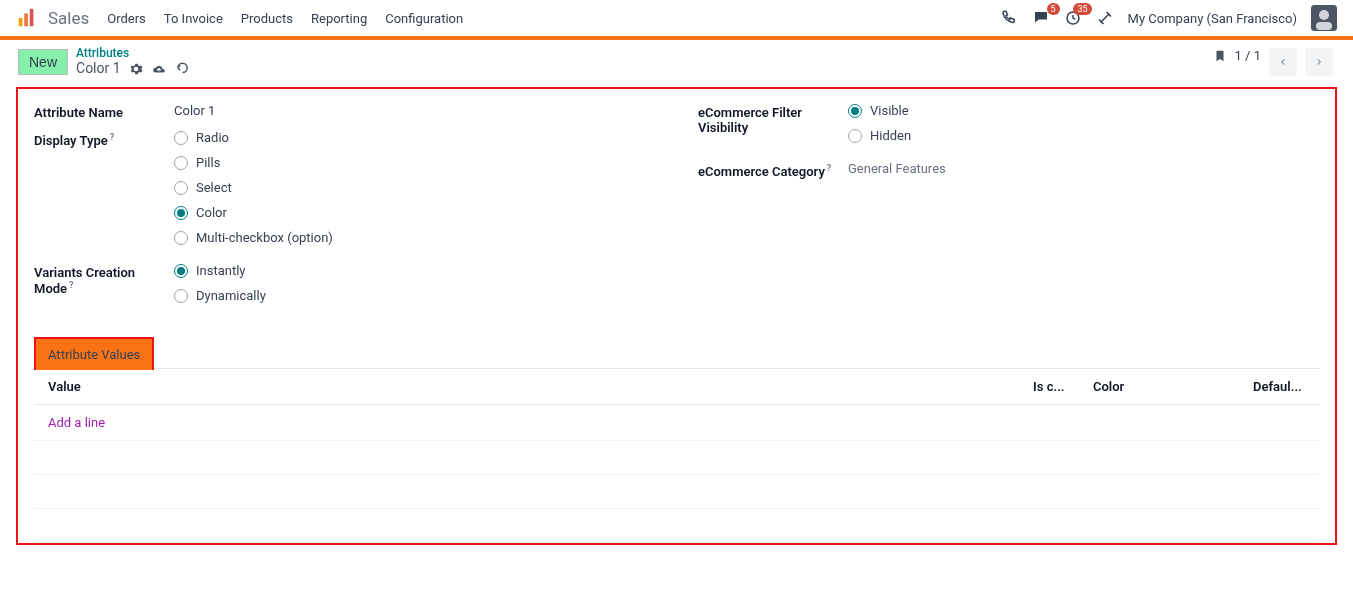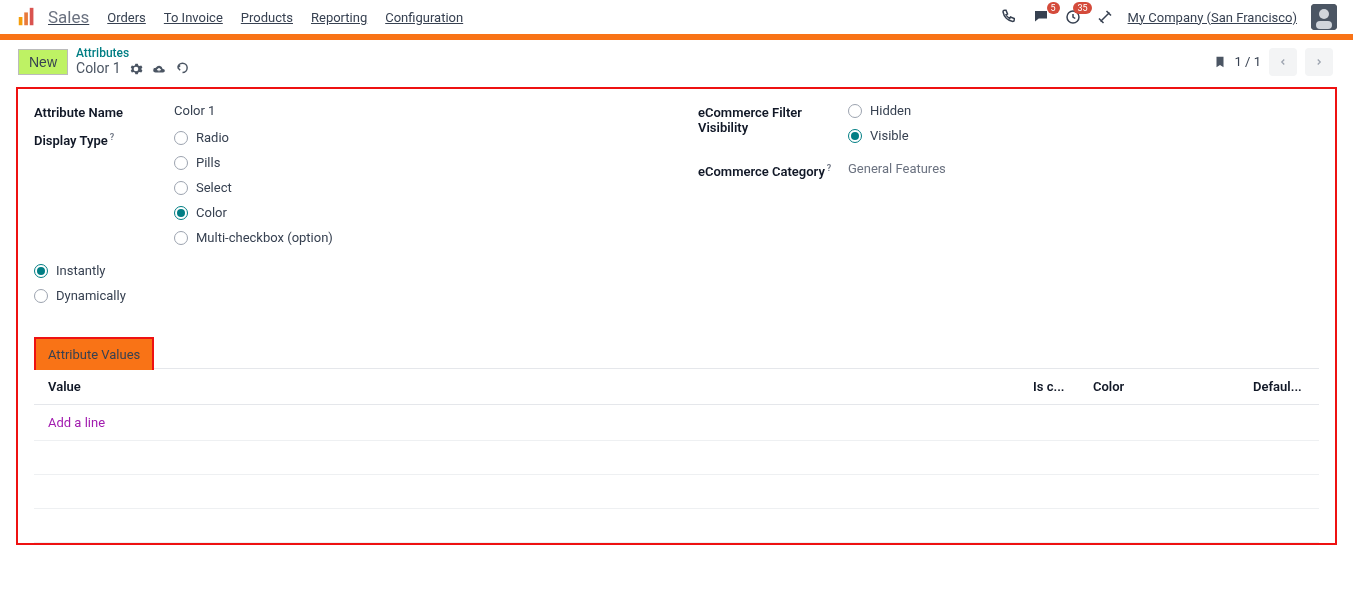--- a/index.html
+++ b/index.html
@@ -1,35 +1,35 @@
 <!DOCTYPE html>
 <html><head>
 <meta charset="utf-8">
 <style>
 * { box-sizing: border-box; margin: 0; padding: 0; }
 body { font-family: -apple-system, BlinkMacSystemFont, "Segoe UI", Roboto, sans-serif; font-size: 13px; color: #374151; background: #fff; }
 
-.topbar { display: flex; align-items: center; padding: 6px 16px; height: 40px; border-bottom: 6px solid #f97316; text-decoration: underline; }
+.topbar { display: flex; align-items: center; padding: 6px 16px; height: 40px; border-bottom: 4px solid #f97316; }
 .logo { width: 22px; height: 22px; margin-right: 10px; }
 .app-name { font-size: 17px; color: #6b7280; margin-right: 18px; }
 .nav-item { font-size: 13px; color: #374151; margin-right: 18px; cursor: pointer; }
 .topbar-right { margin-left: auto; display: flex; align-items: center; gap: 14px; }
 .tr-icon { position: relative; color: #374151; cursor: pointer; }
 .badge { position: absolute; top: -6px; right: -10px; background: #d44b3b; color: #fff; font-size: 9px; padding: 1px 4px; border-radius: 8px; }
 .company { font-size: 13px; color: #374151; }
 .avatar { width: 26px; height: 26px; background: #555; border-radius: 4px; overflow: hidden; }
 
 .subbar { display: flex; align-items: center; padding: 6px 20px 10px 18px; }
-.new-btn { border: 1px solid #bbb; background: #bef264; padding: 4px 10px; font-size: 14px; border-radius: 0; cursor: pointer; margin-right: 8px; color:#374151;}
+.new-btn { border: 1px solid #bbb; background: #86efac; padding: 4px 10px; font-size: 14px; border-radius: 0; cursor: pointer; margin-right: 8px; color:#374151;}
 .bc-col { display: flex; flex-direction: column; line-height: 1.2; }
 .bc-link { color: #017e84; font-size: 12px; font-weight:500; }
 .bc-row { display: flex; align-items: center; gap: 8px; }
 .bc-title { font-size: 14px; color: #4b5563; }
 .small-icon { color: #4b5563; cursor: pointer; }
-.subbar-right { margin-left: auto; display: flex; align-items: center; gap: 8px; }
+.subbar-right { margin-left: auto; display: flex; gap: 8px; }
 .pager { font-size: 13px; color: #374151; }
 .pg-btn { width: 28px; height: 28px; border: 0; background: #f3f4f5; color: #9ca3af; border-radius: 4px; cursor: pointer; display:inline-flex; align-items:center; justify-content:center;}
 
 .main { margin: 0 16px 16px 16px; border: 2.5px solid #e11; padding: 14px 16px 0 16px; }
 .form-grid { display: flex; gap: 43px; }
 .col { flex: 1; }
 .field { display: flex; margin-bottom: 10px; align-items: flex-start; }
 .label { width: 140px; font-size: 13px; color: #111827; font-weight: 600; padding-top: 2px; }
 .label .q { font-size: 9px; color: #6b7280; vertical-align: super; margin-left: 2px; }
 .val { flex: 1; font-size: 13px; color: #374151; }
@@ -178,48 +178,49 @@
               </span>
               <span>Color</span>
             </div>
           <div class="radio-item">
               <span class="r-circle"></span>
               <span>Multi-checkbox (option)</span>
             </div>
         </div>
       </div>
       <div class="field" style="margin-top:18px;">
+        <div class="label"><span>Variants Creation Mode</span><span class="q">?</span></div>
         <div class="val radio-list">
           <div class="radio-item">
               <span class="r-circle sel">
                 <span class="r-dot"></span>
               </span>
               <span>Instantly</span>
             </div>
           <div class="radio-item">
               <span class="r-circle"></span>
               <span>Dynamically</span>
             </div>
         </div>
       </div>
     </div>
 
     <div class="col">
       <div class="field">
         <div class="label" style="width:150px;">eCommerce Filter Visibility</div>
         <div class="val radio-list">
           <div class="radio-item">
-              <span class="r-circle"></span>
-              <span>Hidden</span>
-            </div>
-          <div class="radio-item">
               <span class="r-circle sel">
                 <span class="r-dot"></span>
               </span>
               <span>Visible</span>
+            </div>
+          <div class="radio-item">
+              <span class="r-circle"></span>
+              <span>Hidden</span>
             </div>
         </div>
       </div>
       <div class="field" style="margin-top:18px;">
         <div class="label" style="width:150px;"><span>eCommerce Category</span><span class="q">?</span></div>
         <div class="val val-muted">General Features</div>
       </div>
     </div>
   </div>
 

